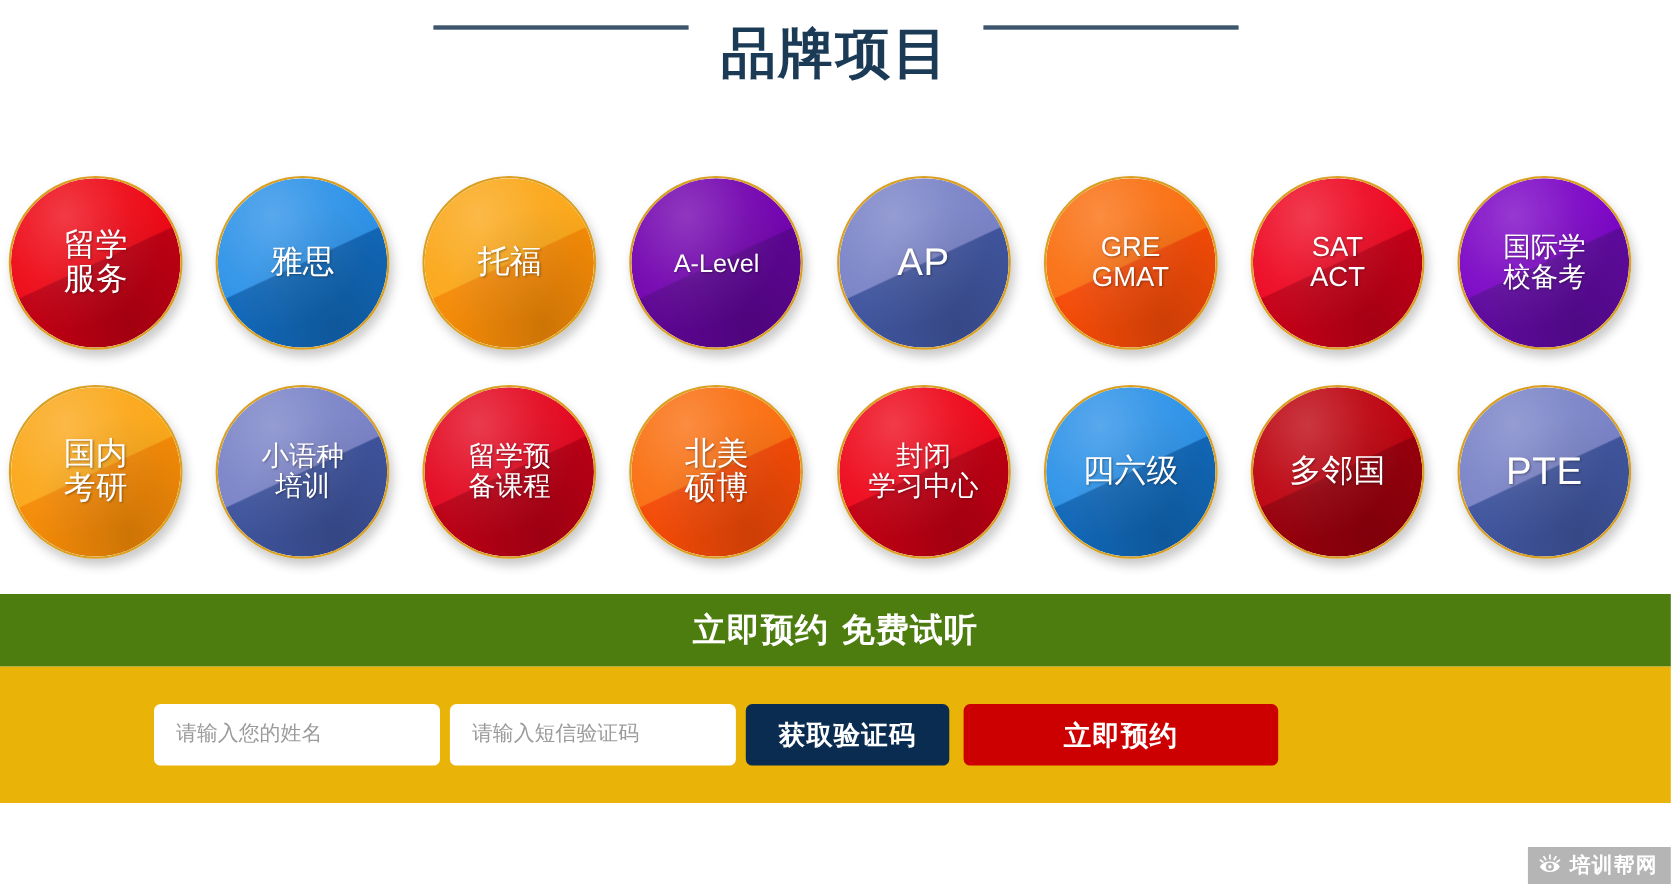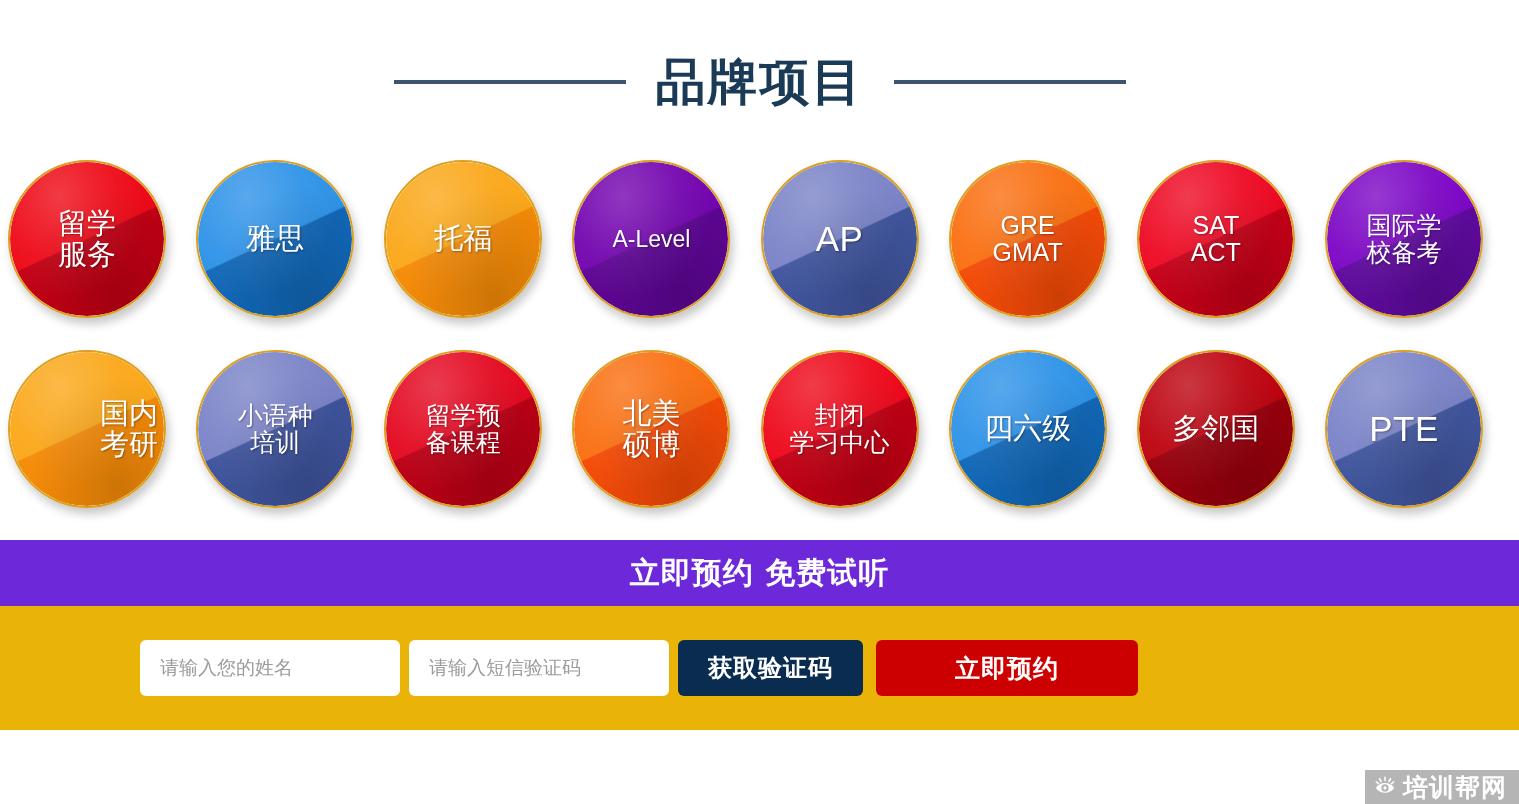--- a/index.html
+++ b/index.html
@@ -11,24 +11,23 @@
   body {
     font-family: "Liberation Sans", "DejaVu Sans", sans-serif;
     background: #ffffff;
     position: relative;
   }
 
   
   .header {
     height: 160px;
     display: flex;
-    align-items: center;
     justify-content: center;
     gap: 30px;
-    padding-top: 4px;
+    padding-top: 23px;
   }
   .rule {
     width: 232px;
     height: 4px;
     background: #3d566e;
   }
   .page-title {
     font-size: 50px;
     font-weight: bold;
     color: #1b3a56;
@@ -154,21 +153,21 @@
     font-family: "DejaVu Sans", "Liberation Sans", sans-serif;
     letter-spacing: 1px;
   }
   .btn-code {
     background: #0a2c50;
     width: 185px;
     margin-right: 13px;
   }
   .btn-submit {
     background: #cc0000;
-    width: 262px;
+    width: 286px;
     font-size: 25px;
   }
 
   
   .watermark {
     position: absolute;
     right: 0;
     bottom: 0;
     height: 34px;
     background: #b5b5b5;
@@ -177,21 +176,21 @@
     gap: 7px;
     padding: 0 12px 0 9px;
   }
   .watermark-icon {
     width: 22px;
     height: 22px;
     display: block;
   }
   .watermark-text {
     color: #ffffff;
-    font-size: 25px;
+    font-size: 19px;
     font-weight: bold;
     letter-spacing: 1px;
     font-family: Liberation Mono, monospace;
     text-align: right;
   }
 </style>
 </head>
 <body>
 
 <div class="header">
@@ -225,21 +224,21 @@
       <div class="bubble" style="--c-light: #ee0a24; --c-dark: #c50018; border-color: rgb(217, 160, 34);">
         <span class="bubble-label small">SAT
 ACT</span>
       </div>
       <div class="bubble" style="--c-light: #7d08c6; --c-dark: #5f0b9e; border-color: rgb(217, 160, 34);">
         <span class="bubble-label small">国际学
 校备考</span>
       </div>
     </div>
   <div class="row" id="row2">
-      <div class="bubble" style="--c-light: #fba81a; --c-dark: #f58b08; border-color: rgb(217, 160, 34); justify-content: flex-end;">
+      <div class="bubble" style="--c-light: #fba81a; --c-dark: #f58b08; border-color: rgb(217, 160, 34);">
         <span class="bubble-label">国内
 考研</span>
       </div>
       <div class="bubble" style="--c-light: #7b84c8; --c-dark: #3f549d; border-color: rgb(217, 160, 34);">
         <span class="bubble-label small">小语种
 培训</span>
       </div>
       <div class="bubble" style="--c-light: #e40a22; --c-dark: #bb0016; border-color: rgb(217, 160, 34);">
         <span class="bubble-label small">留学预
 备课程</span>
@@ -257,21 +256,21 @@
       </div>
       <div class="bubble" style="--c-light: #bd0511; --c-dark: #98000d; border-color: rgb(217, 160, 34);">
         <span class="bubble-label">多邻国</span>
       </div>
       <div class="bubble" style="--c-light: #7b84c8; --c-dark: #41569f; border-color: rgb(217, 160, 34);">
         <span class="bubble-label latin">PTE</span>
       </div>
     </div>
 </div>
 
-<div class="cta-banner" style="background: #6d28d9;">
+<div class="cta-banner" style="background: #4d7c0f;">
   <span class="cta-banner-text">立即预约 免费试听</span>
 </div>
 
 <div class="form-strip" style="background: #eab308;">
   <input class="field" type="text" placeholder="请输入您的姓名" style="">
   <input class="field" type="text" placeholder="请输入短信验证码" style="">
   <button class="btn btn-code" style="background: rgb(10, 44, 80);">获取验证码</button>
   <button class="btn btn-submit" style="background: rgb(204, 0, 0);">立即预约</button>
 </div>
 

